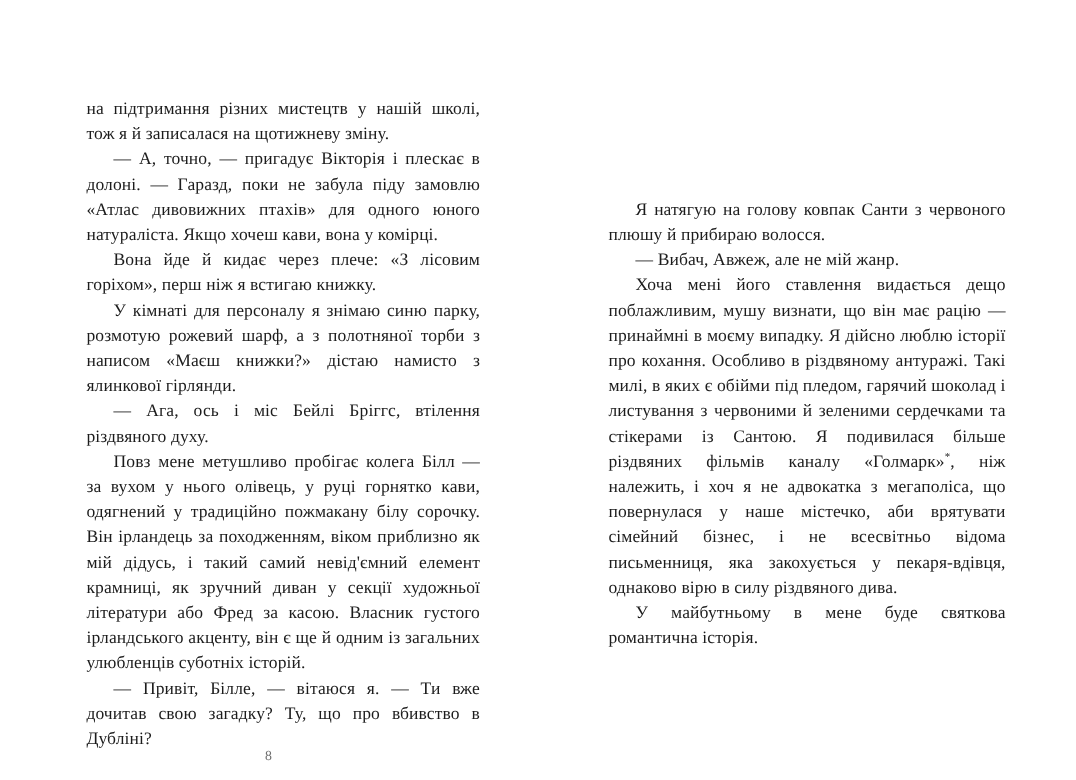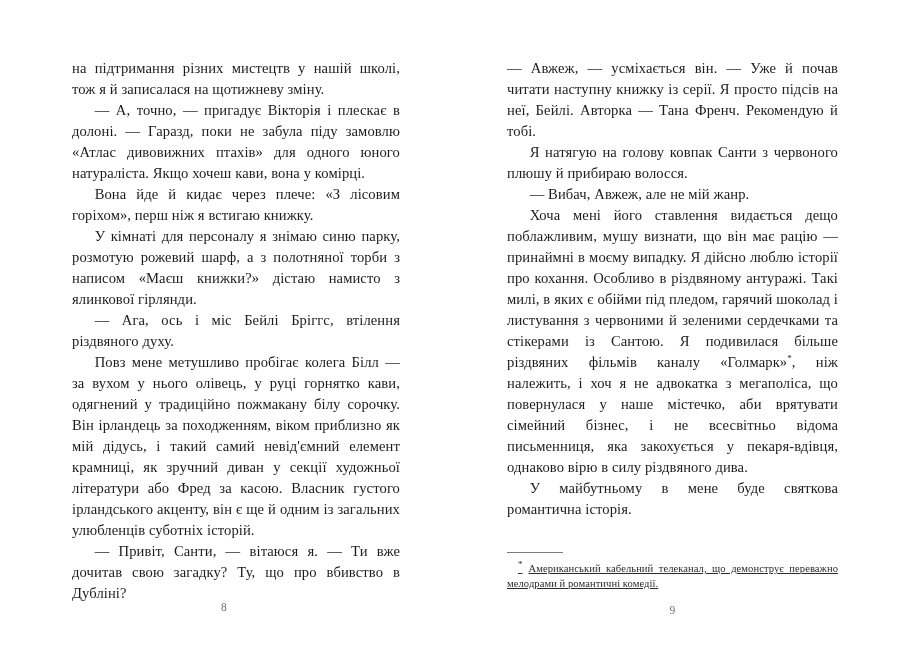--- a/index.html
+++ b/index.html
@@ -13,20 +13,21 @@
     position: relative;
     overflow: hidden;
     font-family: "Liberation Serif", "DejaVu Serif", serif;
     color: #1c1c1c;
   }
 
   .spread {
     position: absolute;
     inset: 0;
     display: flex;
+    align-items: center;
   }
 
   .page {
     position: relative;
     box-sizing: border-box;
   }
   .page-left  { width: 448px; padding: 58px 48px 0 72px; }
   .page-right { width: 449px; padding: 58px 59px 0 59px; }
 
   .body-text {
@@ -94,28 +95,27 @@
 <div class="spread">
 
   <div class="page page-left">
     <div class="body-text">
       <p class="noindent">на підтримання різних мистецтв у нашій школі, тож я й записалася на щотижневу зміну.</p>
       <p>— А, точно, — пригадує Вікторія і плескає в долоні. — Гаразд, поки не забула піду замовлю «Атлас дивовижних птахів» для одного юного натураліста. Якщо хочеш кави, вона у комірці.</p>
       <p>Вона йде й кидає через плече: «З лісовим горіхом», перш ніж я встигаю книжку.</p>
       <p>У кімнаті для персоналу я знімаю синю парку, розмотую рожевий шарф, а з полотняної торби з написом «Маєш книжки?» дістаю намисто з ялинкової гірлянди.</p>
       <p>— Ага, ось і міс Бейлі Бріггс, втілення різдвяного духу.</p>
       <p>Повз мене метушливо пробігає колега Білл — за вухом у нього олівець, у руці горнятко кави, одягнений у традиційно пожмакану білу сорочку. Він ірландець за походженням, віком приблизно як мій дідусь, і такий самий невід'ємний елемент крамниці, як зручний диван у секції художньої літератури або Фред за касою. Власник густого ірландського акценту, він є ще й одним із загальних улюбленців суботніх історій.</p>
-      <p>— Привіт, Санти, — вітаюся я. — Ти вже дочитав свою загадку? Ту, що про вбивство в Дубліні?</p>
+      <p>— Привіт, Білле, — вітаюся я. — Ти вже дочитав свою загадку? Ту, що про вбивство в Дубліні?</p>
     </div>
     <div class="folio folio-left">8</div>
   </div>
 
   <div class="page page-right">
     <div class="body-text">
-      <p class="noindent">— Авжеж, — усміхається він. — Уже й почав читати наступну книжку із серії. Я просто підсів на неї, Бейлі. Авторка — Тана Френч. Рекомендую й тобі.</p>
       <p>Я натягую на голову ковпак Санти з червоного плюшу й прибираю волосся.</p>
       <p>— Вибач, Авжеж, але не мій жанр.</p>
       <p><span>Хоча мені його ставлення видається дещо поблажливим, мушу визнати, що він має рацію — принаймні в моєму випадку. Я дійсно люблю історії про кохання. Особливо в різдвяному антуражі. Такі милі, в яких є обійми під пледом, гарячий шоколад і листування з червоними й зеленими сердечками та стікерами із Сантою. Я подивилася більше різдвяних фільмів каналу «Голмарк»</span><span class="fn-mark">*</span><span>, ніж належить, і хоч я не адвокатка з мегаполіса, що повернулася у наше містечко, аби врятувати сімейний бізнес, і не всесвітньо відома письменниця, яка закохується у пекаря-вдівця, однаково вірю в силу різдвяного дива.</span></p>
       <p>У майбутньому в мене буде святкова романтична історія.</p>
     </div>
 
     <div class="footnote-block">
       <div class="footnote-rule"></div>
       <div class="footnote-text"><span class="fn-star">*</span><span>Американський кабельний телеканал, що демонструє переважно мелодрами й романтичні комедії.</span></div>
     </div>

